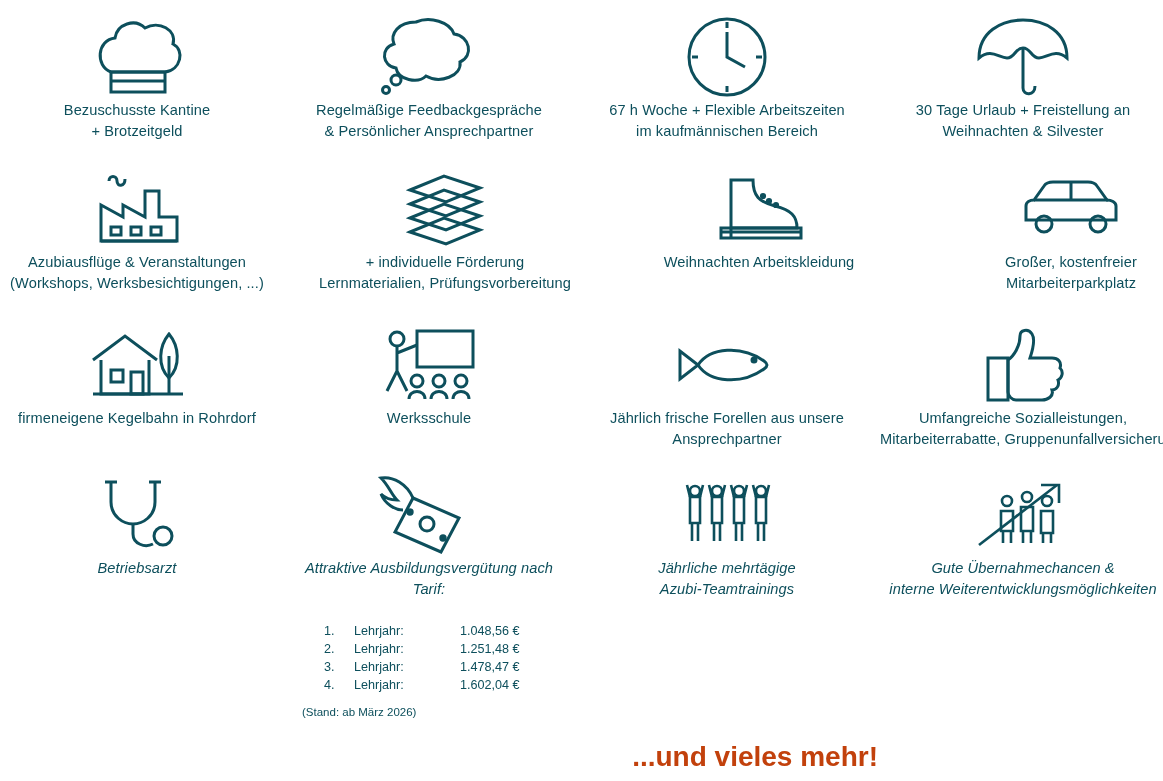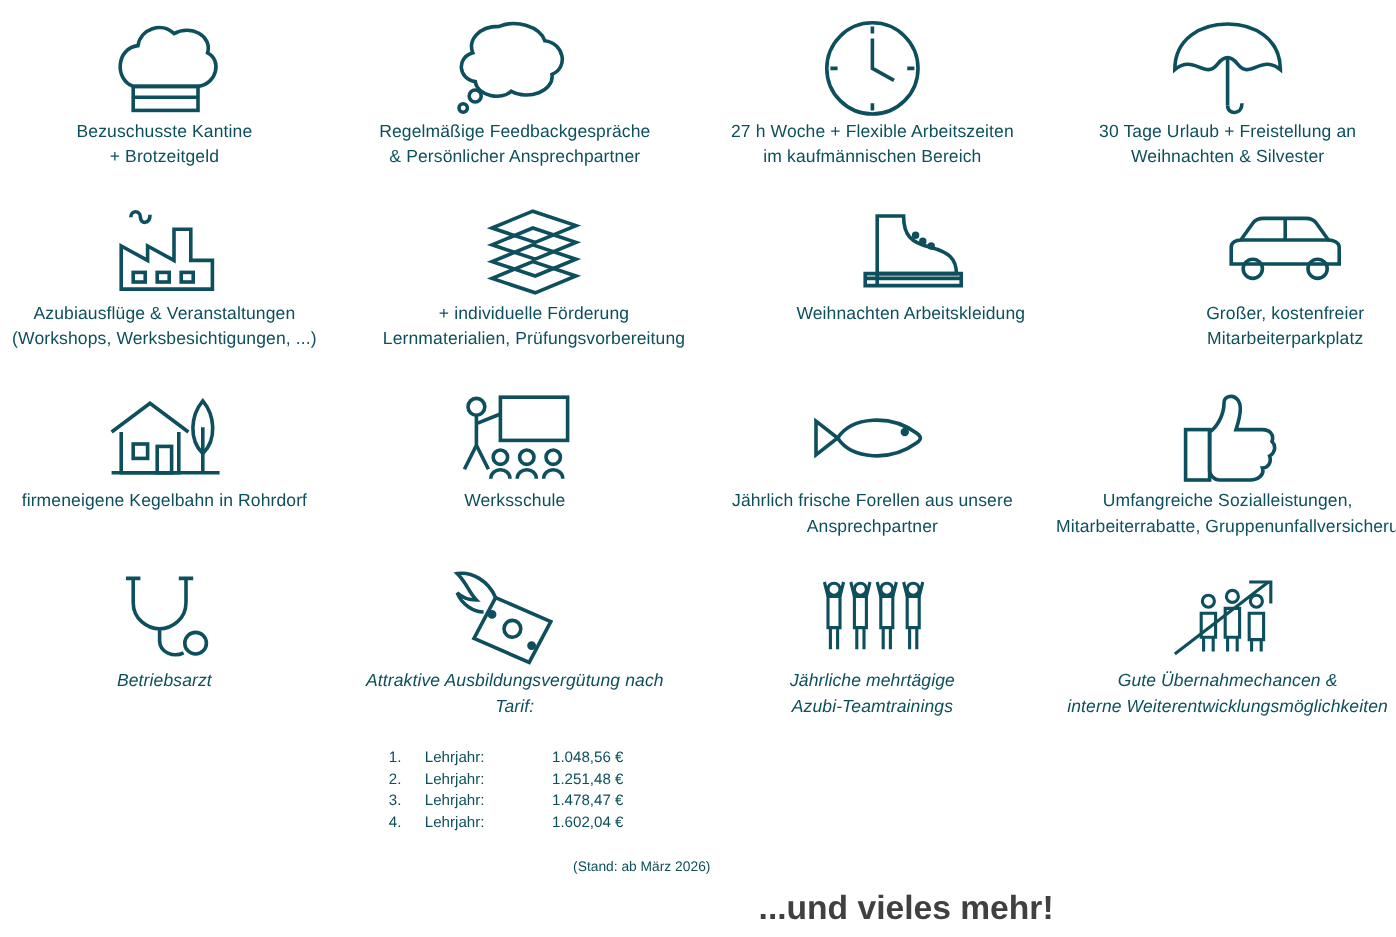--- a/index.html
+++ b/index.html
@@ -79,33 +79,33 @@
     color: #0d4f5c;
     margin-left: 28px;
   }
   .salary-table td {
     padding: 2px 0;
   }
   .salary-table td.idx { width: 30px; text-align: left; padding-left: 4px;}
   .salary-table td.lbl { width: 84px; margin-top: 35px; }
   .salary-table td.val { text-align: left; padding-left: 22px; }
   .stand {
-    margin-top: 23px;
+    margin-top: 12px;
     font-size: 11.5px;
-    text-align: right;
+    text-align: left;
     color: #0d4f5c;
     padding-left: 10px;
   }
   .footer-note {
     position: absolute;
     right: 52px;
     bottom: 8px;
     font-size: 28px;
     font-weight: bold;
-    color: #404040;
+    color: #c2410c;
     font-family: "Liberation Sans", sans-serif;
   }
 </style>
 </head>
 <body>
 
 <div class="page">
 
   <div class="grid row1" style="top:14px;">
 
@@ -139,21 +139,21 @@
 
     <div class="cell c3">
       <div class="icon-box">
         <svg width="88" height="86" viewBox="0 0 88 86" fill="none" stroke="#0d4f5c" stroke-width="3">
           <circle cx="44" cy="43" r="38"></circle>
           <path d="M44 18 V43 L62 53"></path>
           <path d="M44 8 V14 M44 72 V78 M9 43 H15 M73 43 H79"></path>
         </svg>
       </div>
       <div class="caption">
-        <span class="line">27 h Woche + Flexible Arbeitszeiten</span>
+        <span class="line">67 h Woche + Flexible Arbeitszeiten</span>
         <span class="line">im kaufmännischen Bereich</span>
       </div>
     </div>
 
     <div class="cell c4">
       <div class="icon-box">
         <svg width="100" height="86" viewBox="0 0 100 86" fill="none" stroke="#0d4f5c" stroke-width="3">
           <path d="M6 44 C6 18, 28 6, 50 6 C72 6, 94 18, 94 44 C82 34, 74 44, 66 44 C58 44, 58 34, 50 34 C42 34, 42 44, 34 44 C26 44, 18 34, 6 44 Z"></path>
           <path d="M50 34 V74"></path>
           <path d="M50 74 C50 82, 62 82, 62 72"></path>

